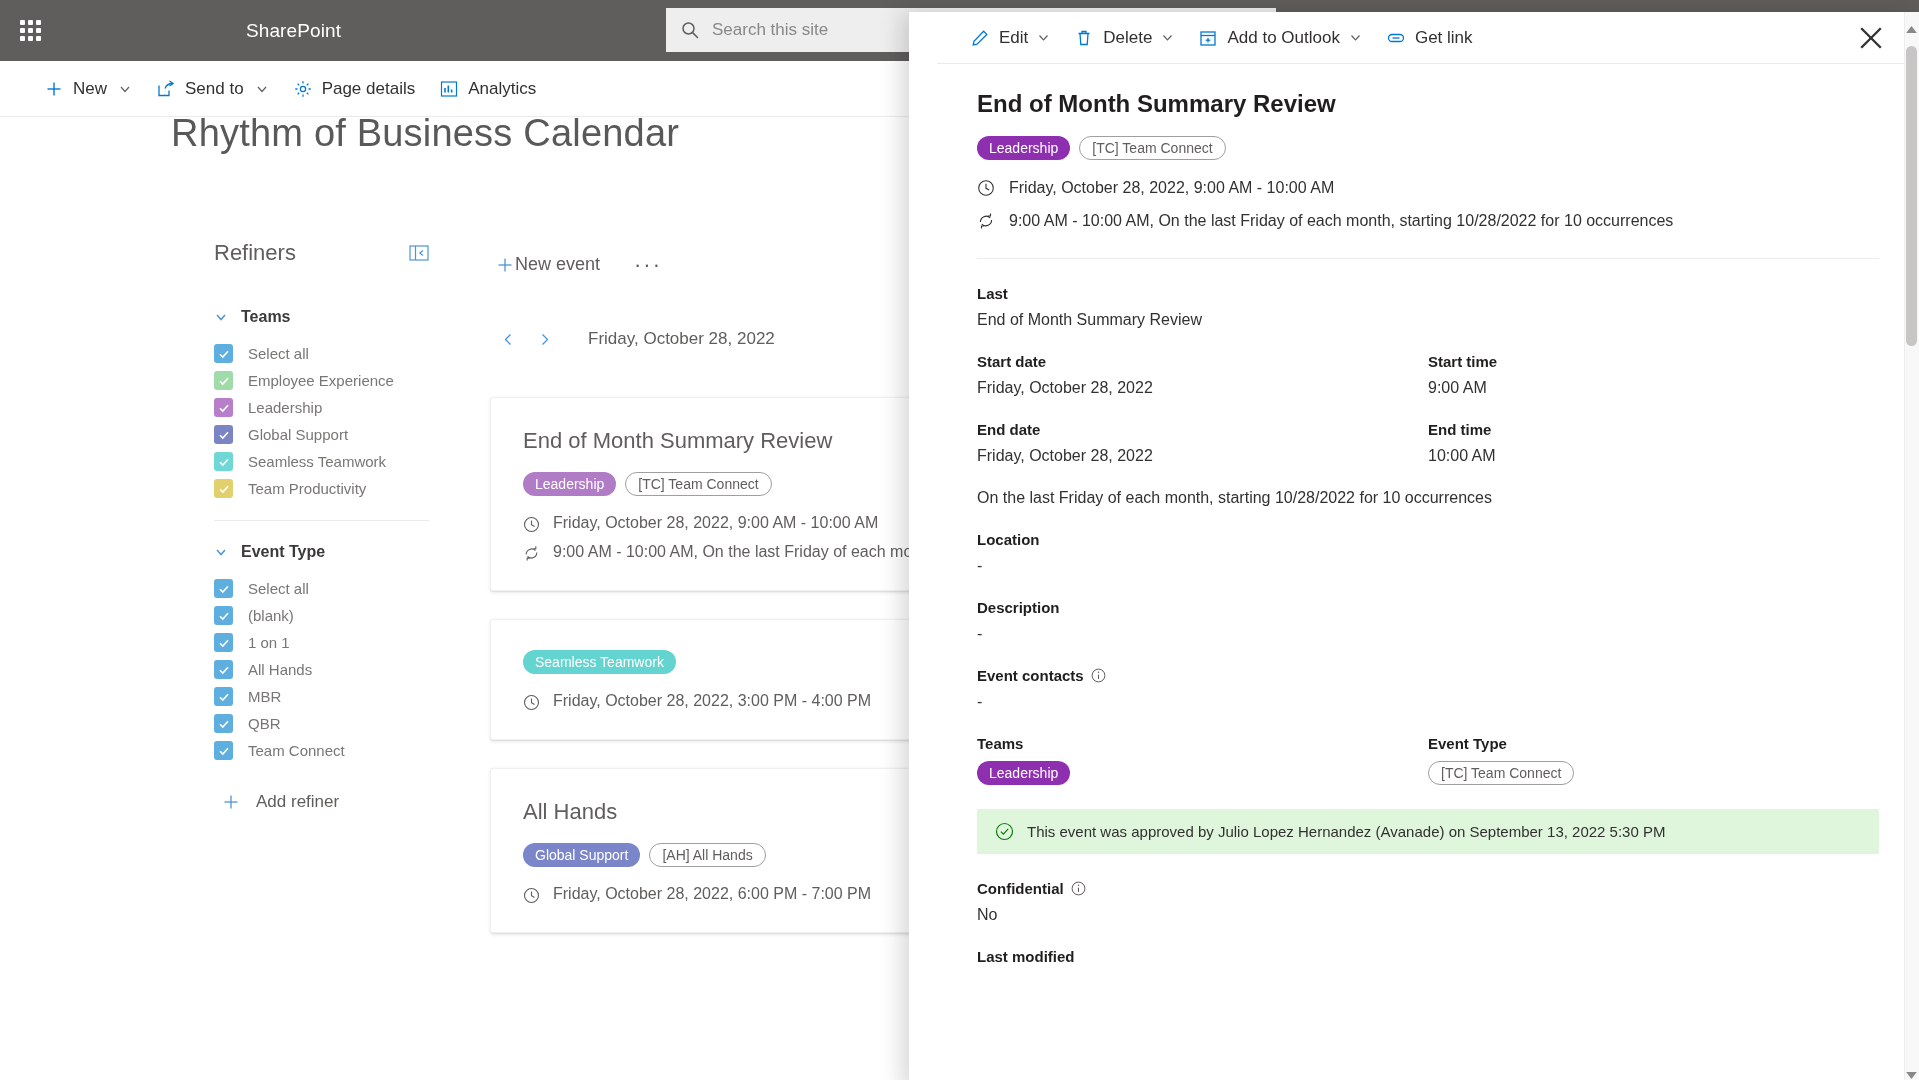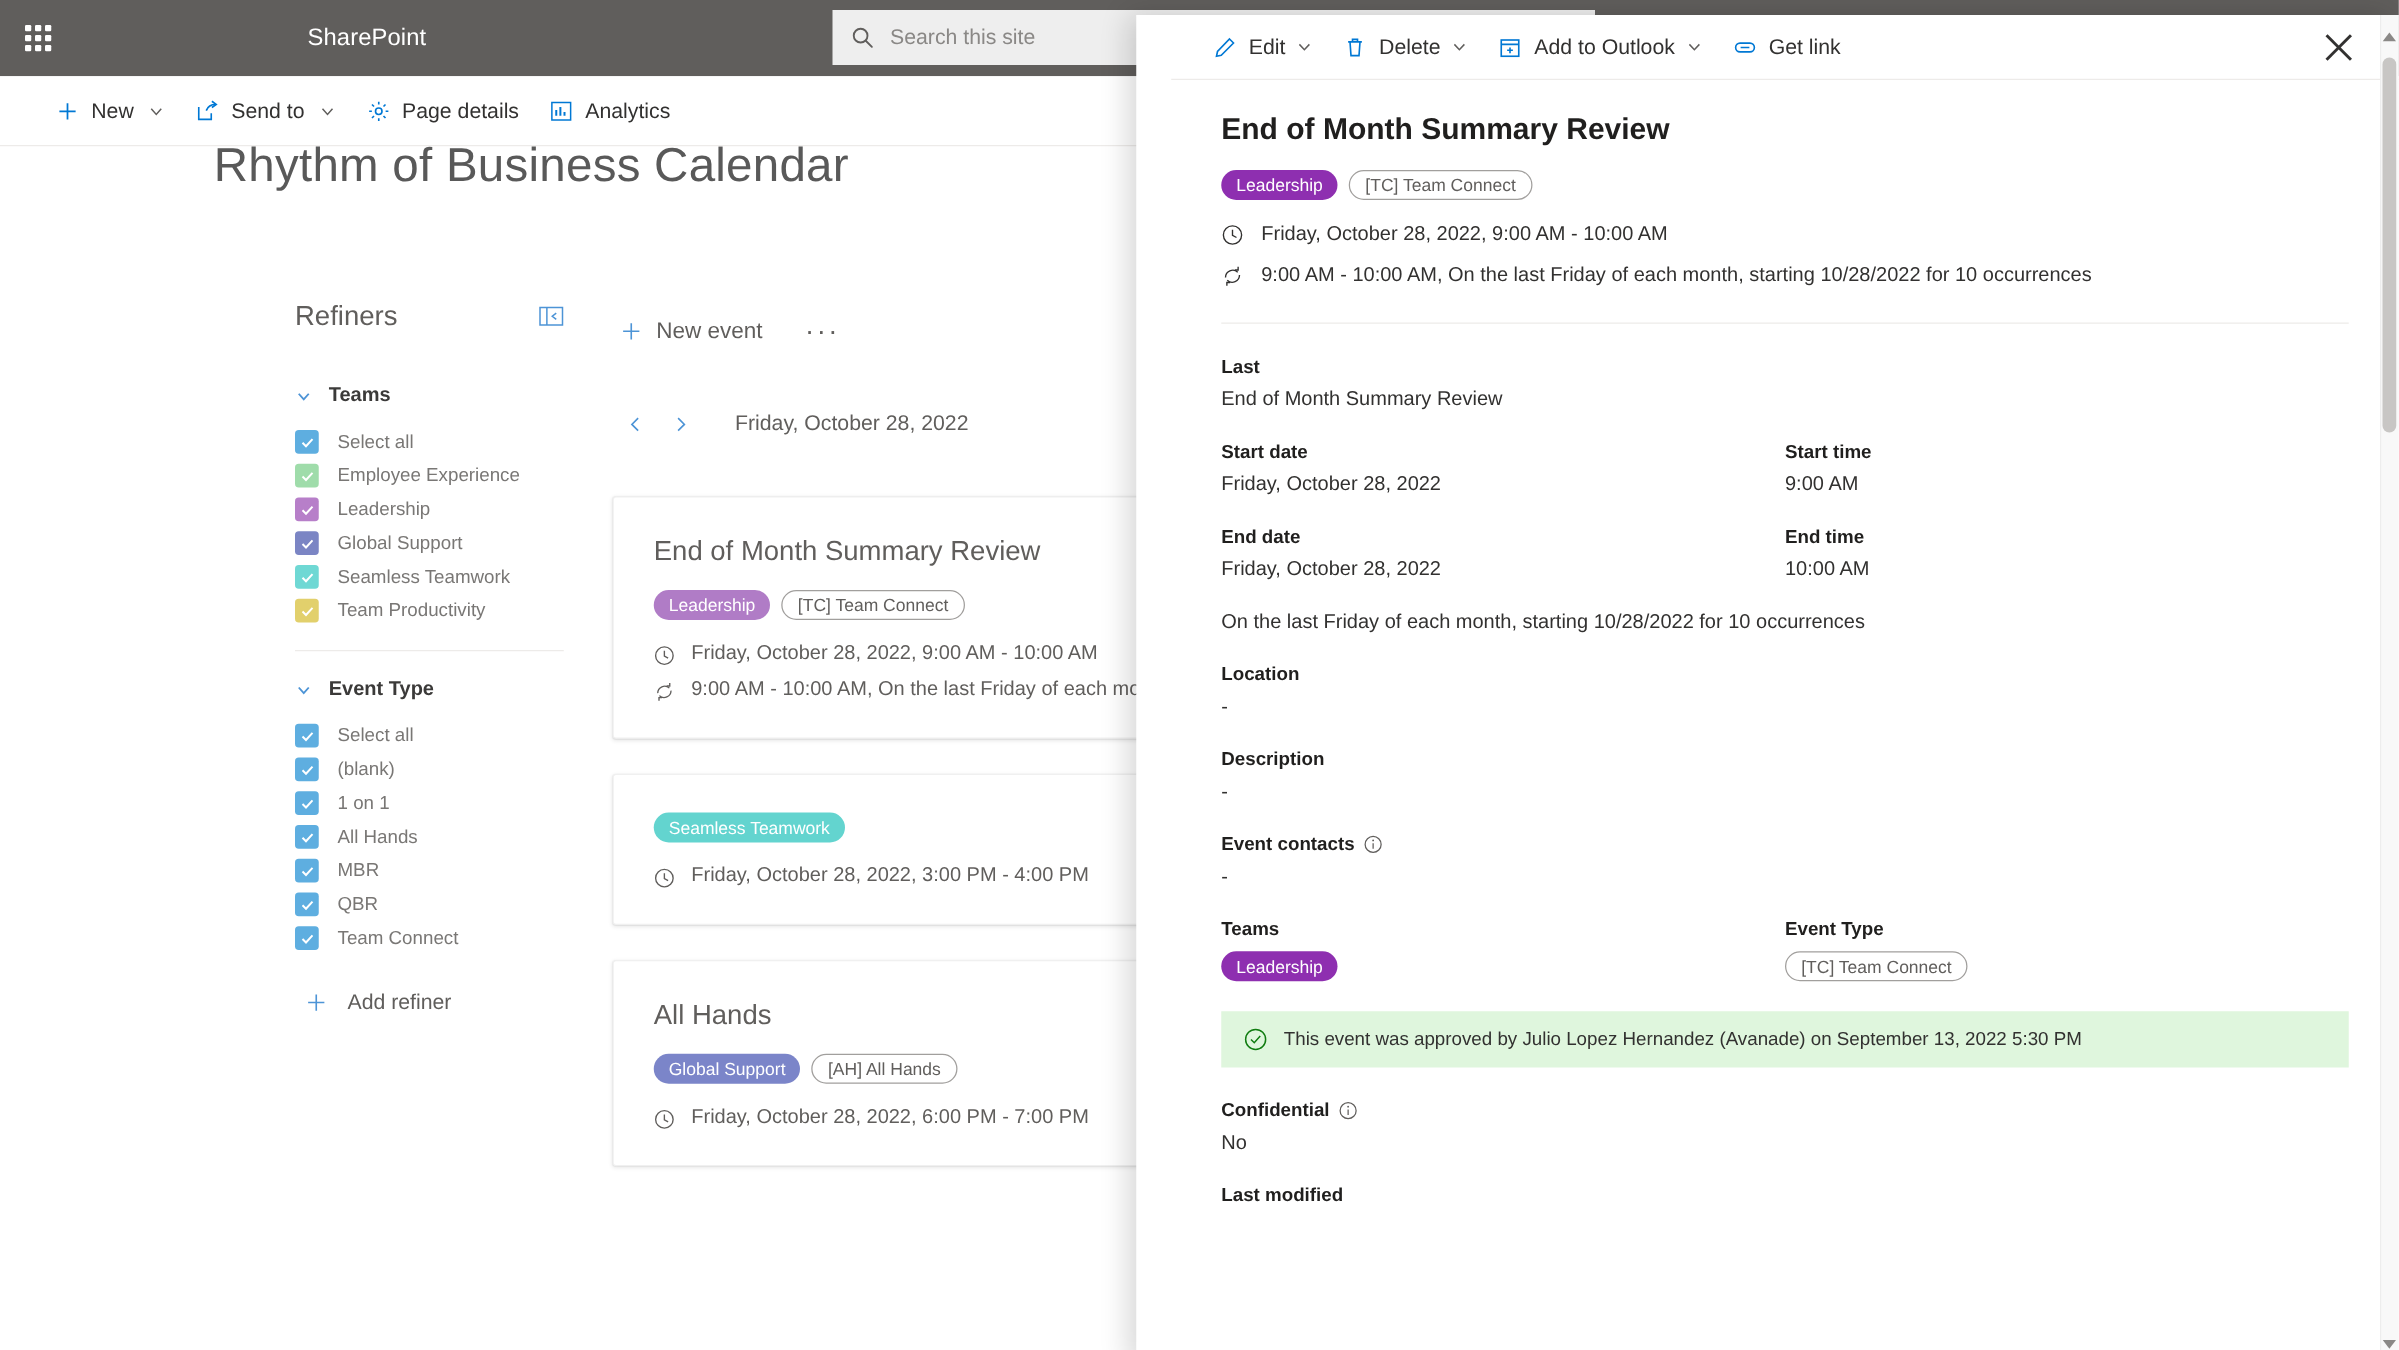--- a/index.html
+++ b/index.html
@@ -53,21 +53,21 @@
   .cmd .chev { width: 14px; height: 14px; flex: none; margin-left: 2px; }
 
   
   #page-title {
     position: absolute; top: 112px; left: 171px;
     font-size: 38px; font-weight: 400; color: #595959; letter-spacing: .2px;
   }
 
   
   #refiners {
-    position: absolute; top: 240px; left: 236px; width: 228px;
+    position: absolute; top: 240px; left: 214px; width: 228px;
   }
   #refiners-head {
     display: flex; align-items: center; justify-content: space-between;
     margin-bottom: 42px; padding-right: 12px;
   }
   #refiners-head .rtitle { font-size: 22px; color: #605e5c; font-weight: 400; }
   #collapse-btn { width: 22px; height: 22px; cursor: pointer; }
 
   .refiner-group { margin-bottom: 14px; }
   .refiner-group-head {
@@ -93,21 +93,21 @@
     display: flex; align-items: center; gap: 16px; margin-top: 28px;
     margin-left: 8px; cursor: pointer;
   }
   #add-refiner .plus { width: 18px; height: 18px; flex: none; }
   #add-refiner .alabel { font-size: 17px; color: #605e5c; }
 
   
   #events-col { position: absolute; top: 250px; left: 490px; width: 680px; }
   #events-toolbar { display: flex; align-items: center; gap: 8px; margin-bottom: 42px; }
   #new-event {
-    display: flex; align-items: center; gap: 11px; cursor: pointer; padding: 4px 6px;
+    display: flex; align-items: center; gap: 1px; cursor: pointer; padding: 4px 6px;
   }
   #new-event .plus { width: 18px; height: 18px; flex: none; }
   #new-event .lbl { font-size: 18px; color: #605e5c; }
   #events-more {
     font-size: 22px; color: #605e5c; cursor: pointer; letter-spacing: 2px;
     padding: 0 8px; line-height: 10px; margin-left: 12px;
   }
   #date-nav { display: flex; align-items: center; gap: 0; margin-bottom: 40px; }
   #date-nav .navbtn {
     width: 36px; height: 36px; display: flex; align-items: center; justify-content: center;

